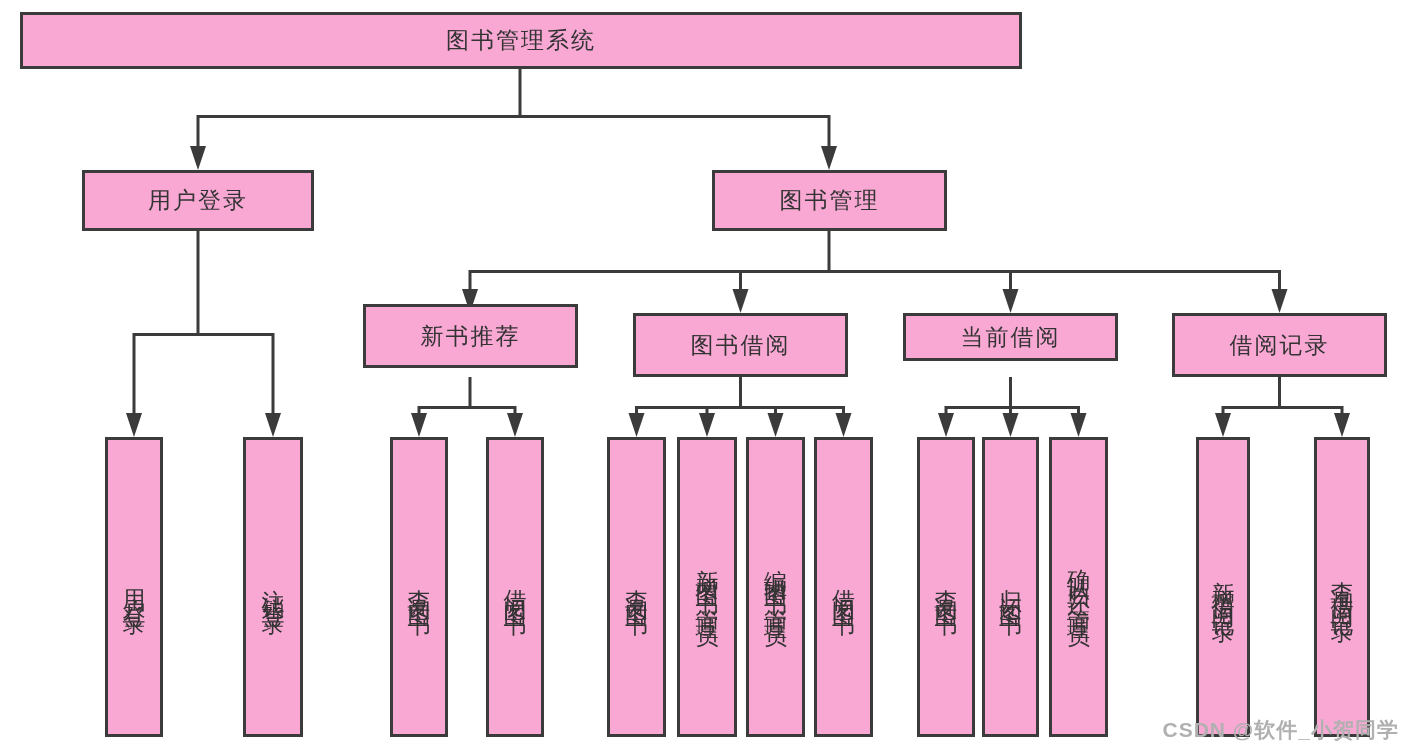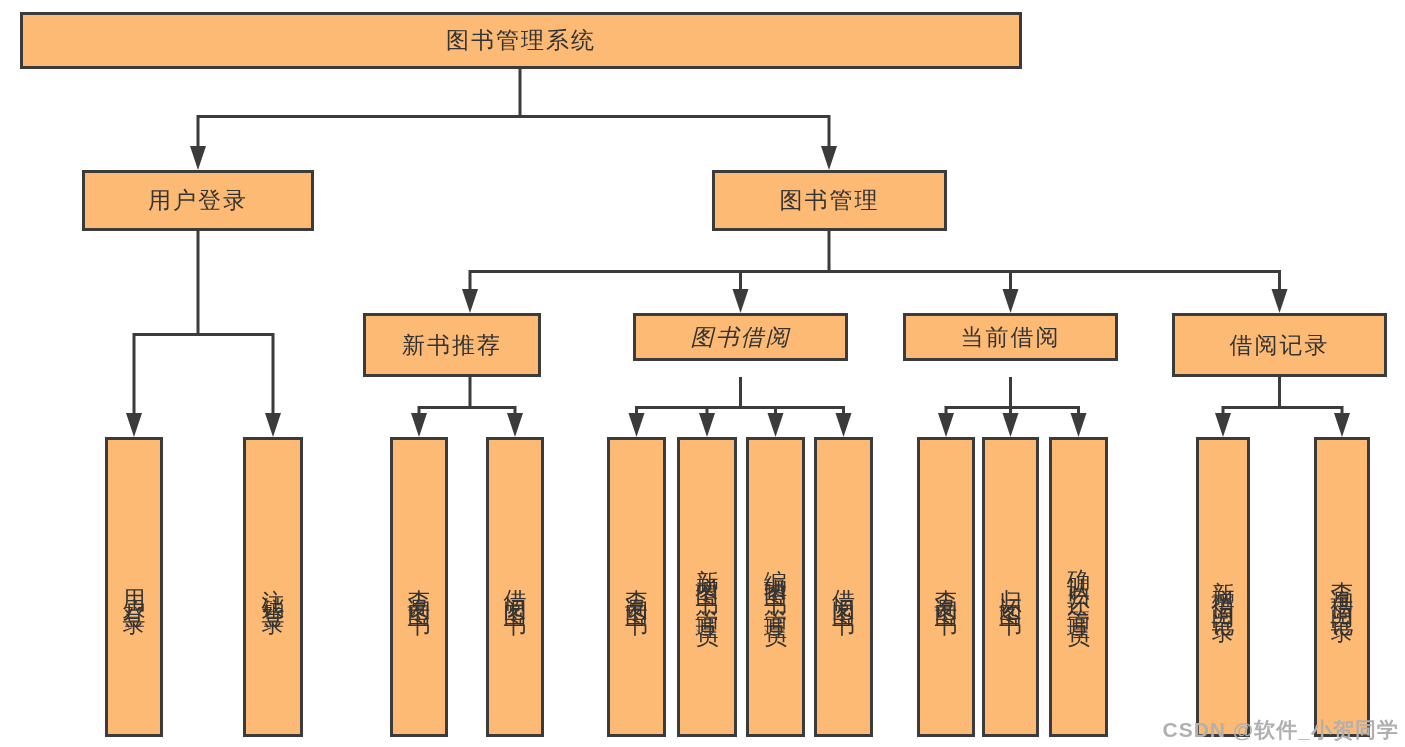--- a/index.html
+++ b/index.html
@@ -2,21 +2,21 @@
 <html><head>
 <meta charset="utf-8">
 <style>
   html,body{margin:0;padding:0;background:#fff;}
   .stage{
     position:relative;width:1405px;height:747px;background:#fff;overflow:hidden;
     font-family:"Liberation Sans",sans-serif;color:#333;
   }
   .connectors{position:absolute;left:0;top:0;}
   .node{
-    position:absolute;box-sizing:border-box;background:#fdba74;
+    position:absolute;box-sizing:border-box;background:#f9a8d4;
     border:3px solid #3b3b3b;display:flex;align-items:center;justify-content:center;
     font-size:23px;letter-spacing:2px;color:#333;z-index:2;
   }
   .node.leaf span{
     writing-mode:vertical-rl;text-orientation:mixed;
     letter-spacing:8px;line-height:1;
   }
   .watermark{
     position:absolute;top:716px;right:6px;z-index:5;
     font-size:21px;letter-spacing:1px;color:#b0b0b0;white-space:nowrap;font-weight:bold;
@@ -76,24 +76,24 @@
     <span>图书管理系统</span>
   </div>
 
   <div class="node" style="left:82px;top:170px;width:232px;height:61px;">
     <span>用户登录</span>
   </div>
   <div class="node" style="left:712px;top:170px;width:235px;height:61px;text-align:center;">
     <span>图书管理</span>
   </div>
 
-  <div class="node" style="left:363px;top:313px;width:178px;height:64px;text-align:right;">
+  <div class="node" style="left:363px;top:304px;width:215px;height:64px;text-align:right;">
     <span>新书推荐</span>
   </div>
-  <div class="node" style="left:633px;top:313px;width:215px;height:48px;font-style:italic;">
+  <div class="node" style="left:633px;top:313px;width:215px;height:64px;">
     <span>图书借阅</span>
   </div>
   <div class="node" style="left:903px;top:313px;width:215px;height:48px;">
     <span>当前借阅</span>
   </div>
   <div class="node" style="left:1172px;top:313px;width:215px;height:64px;">
     <span>借阅记录</span>
   </div>
 
   <div class="node leaf" style="left:105px;top:437px;width:58px;height:300px;">

